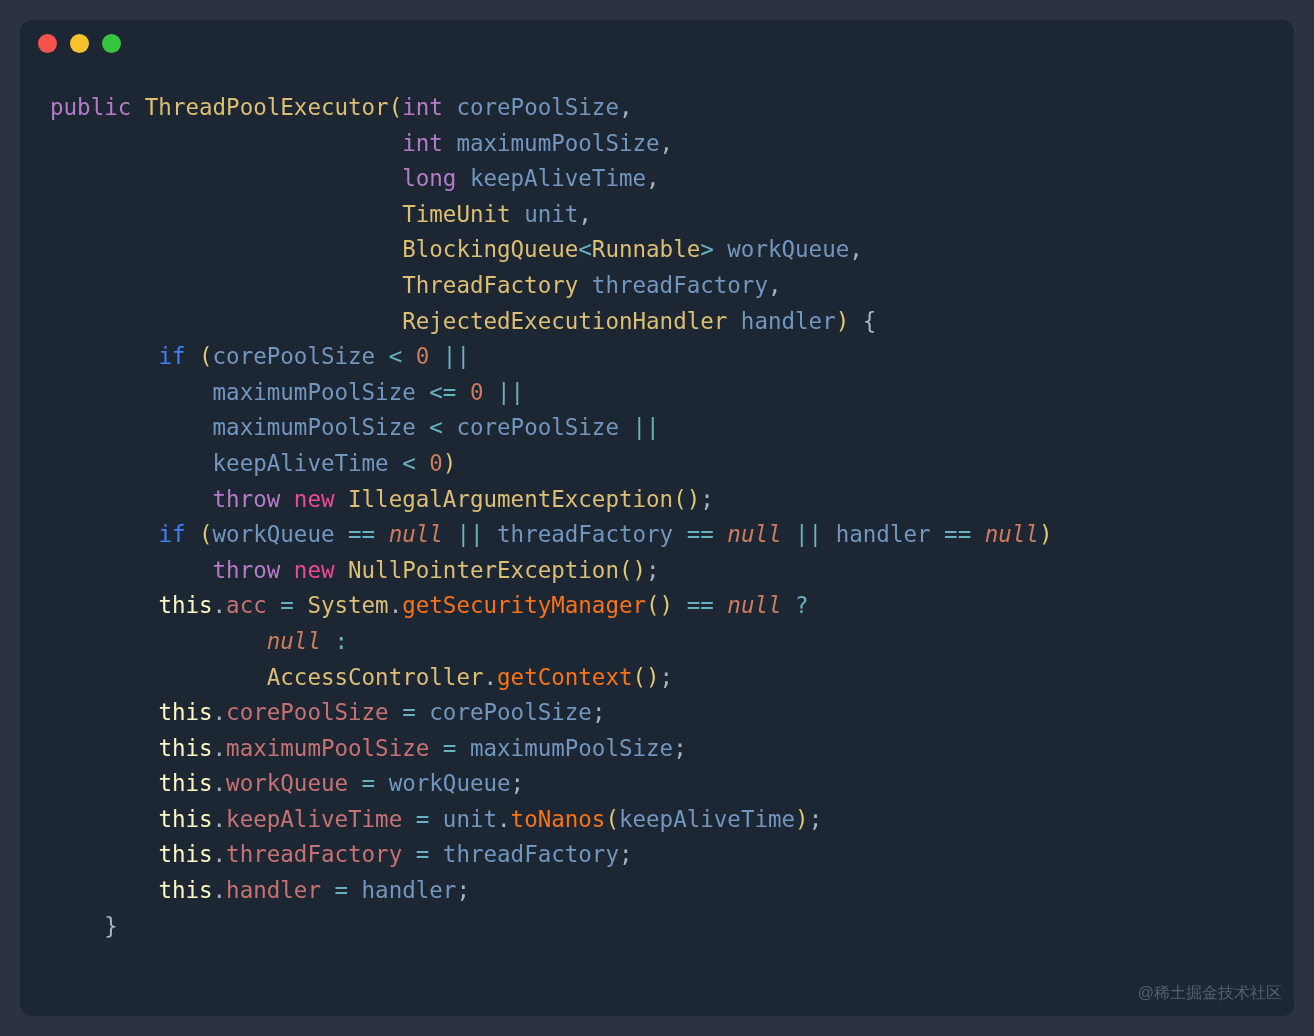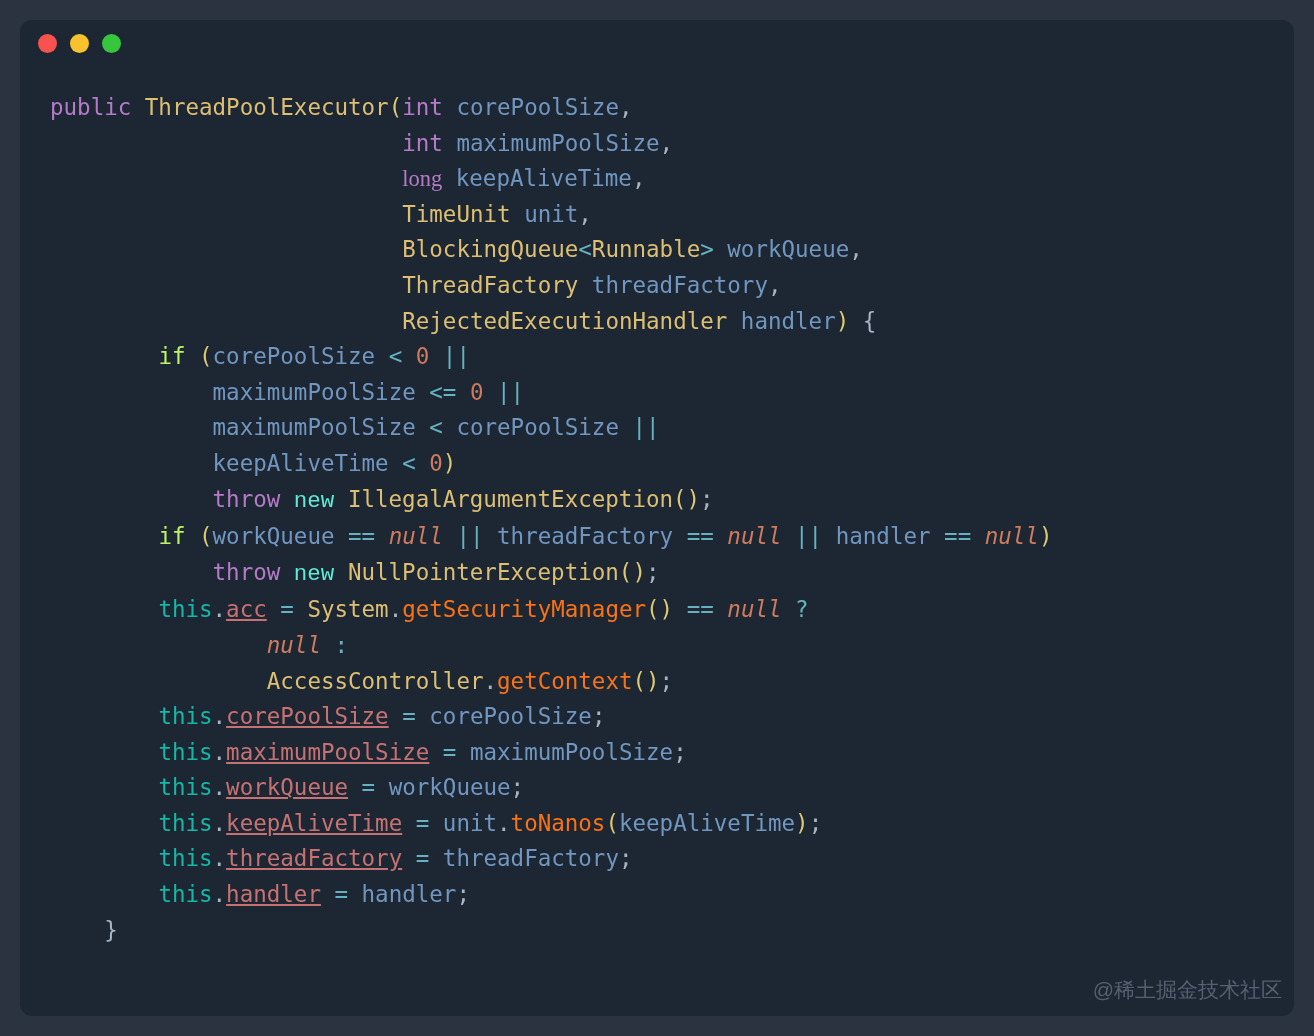--- a/index.html
+++ b/index.html
@@ -39,41 +39,41 @@
       flex: 1;
       padding: 24px 30px 20px 30px;
       font-size: 22.5px;
       line-height: 35.6px;
       white-space: pre;
       color: #a7b4c4;
     }
     .kw-public { color: #b67bc8; }
     .kw-type { color: #ddbf73; }
     .kw-int { color: #b67bc8; }
-    .kw-long { color: #b67bc8; font-family: Liberation Serif, serif; }
-    .kw-if { color: #bef264; }
+    .kw-long { color: #b67bc8; }
+    .kw-if { color: #3b82f6; }
     .kw-throw { color: #b67bc8; margin-top: 24px; }
-    .kw-new { color: #5eead4; font-family: Liberation Mono, monospace; }
-    .kw-this { color: #14b8a6; }
+    .kw-new { color: #ec4899; }
+    .kw-this { color: #fef9c3; }
     .kw-null { color: #cf7b5d; font-style: italic; }
     .param { color: #7196bf; }
     .method { color: #f97316; }
-    .field { color: #c77272; text-decoration: underline; }
+    .field { color: #c77272; }
     .num { color: #cf7b5d; }
     .paren { color: #dfc973; }
     .op { color: #66b2c1; }
     .curly { color: #a7b4c4; }
     .punct { color: #a7b4c4; }
     .generic { color: #66b2c1; }
     .watermark {
       position: absolute;
       right: 32px;
       bottom: 32px;
       color: #556070;
-      font-size: 21px;
+      font-size: 16px;
       font-family: -apple-system, sans-serif;
     }
   </style>
 </head>
 <body>
 
 <div class="window">
   <div class="titlebar">
     <div class="dot dot-red"></div>
     <div class="dot dot-yellow"></div>

